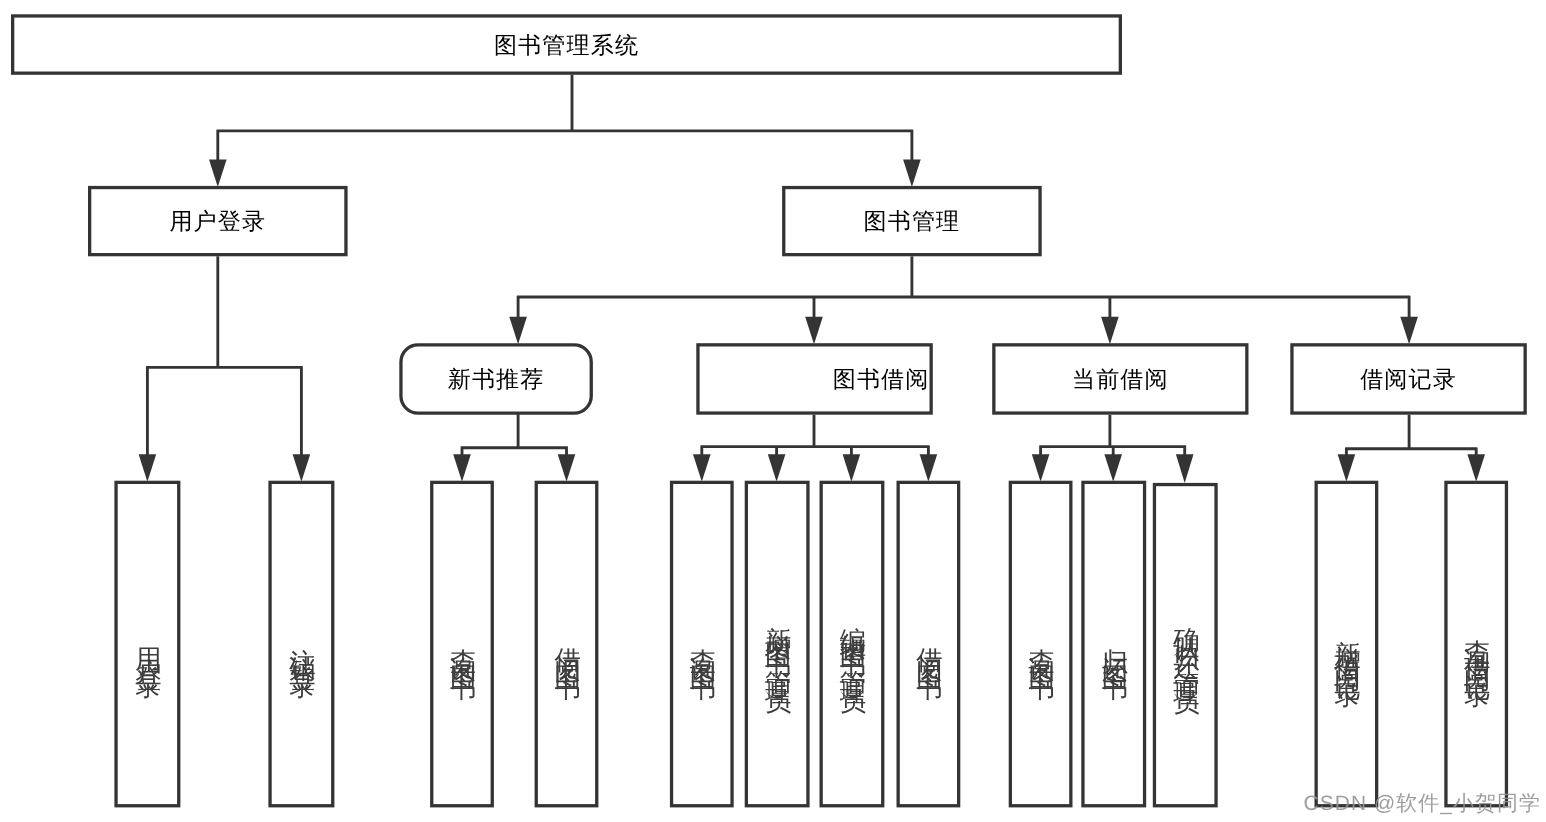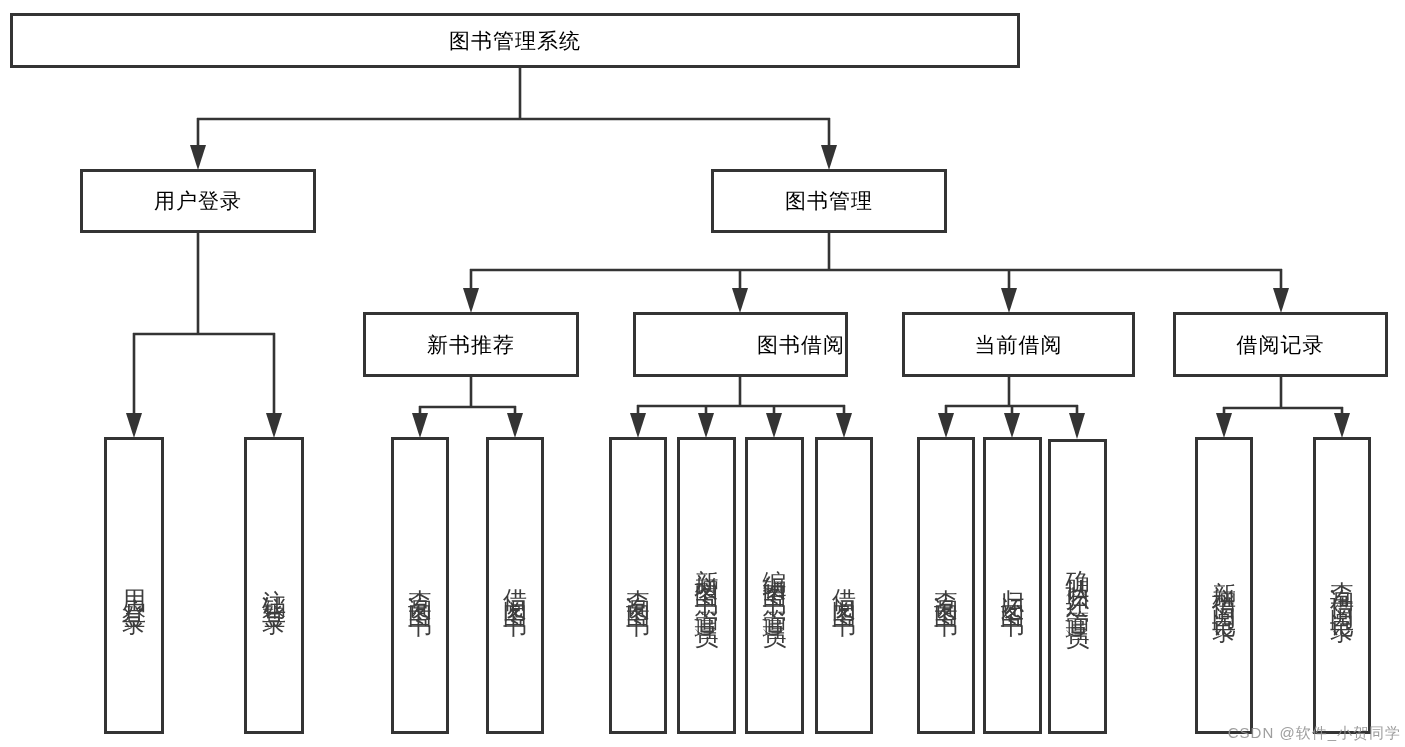--- a/index.html
+++ b/index.html
@@ -30,21 +30,21 @@
     align-items: center;
     justify-content: center;
     font-size: 21px;
     letter-spacing: 1px;
     color: #000000;
   }
 
   #n-root        { left: 10px;   top: 13px;  width: 1010px; height: 55px; }
   #n-user-login  { left: 80px;   top: 169px; width: 236px;  height: 64px; }
   #n-book-mgmt   { left: 711px;  top: 169px; width: 236px;  height: 64px; }
-  #n-new-rec     { left: 363px;  top: 312px; width: 216px;  height: 65px; }
+  #n-new-rec     { left: 363px;  top: 312px; width: 176px;  height: 65px; border-radius: 17px; }
   #n-borrowing   { left: 633px;  top: 312px; width: 215px;  height: 65px; justify-content: flex-end; }
   #n-current     { left: 902px;  top: 312px; width: 233px;  height: 65px; }
   #n-records     { left: 1173px; top: 312px; width: 215px;  height: 65px; }
 
   
   .vbox {
     position: absolute;
     top: 437px;
     height: 297px;
     width: 58px;
@@ -76,21 +76,21 @@
   #l-query3       { left: 917px; }
   #l-return       { left: 983px;  width: 59px; }
   #l-confirm      { left: 1048px; width: 59px; top: 439px; height: 295px; }
   #l-add-record   { left: 1195px; }
   #l-query-record { left: 1313px; }
 
   .watermark {
     position: absolute;
     right: 4px;
     bottom: 4px;
-    font-size: 15px;
+    font-size: 19px;
     color: rgba(148, 148, 148, 0.9);
     letter-spacing: 1px;
   }
 </style>
 </head>
 <body>
 
 <div class="canvas">
 
   <svg class="connectors" viewBox="0 0 1405 747" xmlns="http://www.w3.org/2000/svg">

